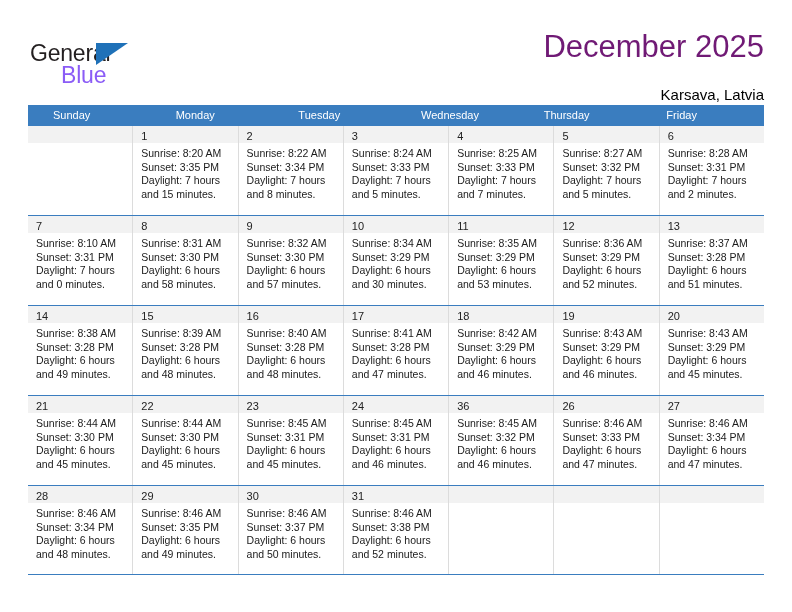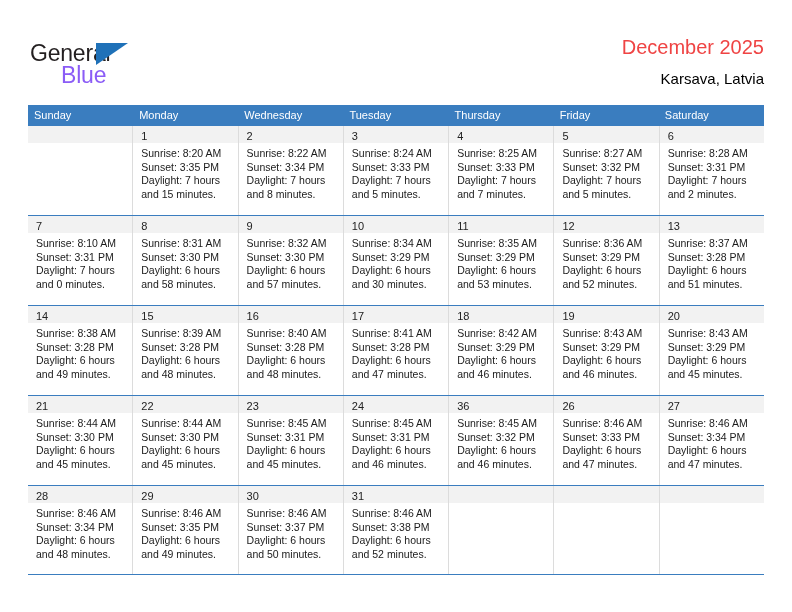--- a/index.html
+++ b/index.html
@@ -66,51 +66,51 @@
     letter-spacing: -0.2px;
   }
 
   .title-block {
     position: absolute;
     right: 0;
     top: 0;
     text-align: right;
   }
   .month-title {
-    font-size: 20px;
+    font-size: 31px;
     line-height: 38px;
-    color: #ef4444;
+    color: #701a75;
     white-space: nowrap;
   }
   .location {
     font-size: 15px;
     line-height: 20px;
     color: #000000;
-    margin-top: 3px;
+    margin-top: 19px;
     white-space: nowrap;
   }
 
   
   .calendar {
     position: absolute;
     left: 28px;
     top: 105px;
     width: 736px;
   }
   .dow-row {
     display: flex;
     background: #3a7dbf;
     height: 20px;
   }
   .dow {
     flex: 1 1 0;
     color: #ffffff;
     font-size: 11px;
     line-height: 20px;
-    padding-left: 6px;
+    padding-left: 25px;
     box-sizing: border-box;
   }
 
   .week {
     display: flex;
     border-top: 1.2px solid #3a7dbf;
     height: 90px;
     box-sizing: border-box;
   }
   .week.last { border-bottom: 1.2px solid #3a7dbf; justify-content: space-between; }
@@ -165,25 +165,24 @@
       <div class="month-title">December 2025</div>
       <div class="location">Karsava, Latvia</div>
     </div>
 
   </div>
 
   <div class="calendar">
     <div class="dow-row">
       <div class="dow">Sunday</div>
       <div class="dow">Monday</div>
+      <div class="dow">Tuesday</div>
       <div class="dow">Wednesday</div>
-      <div class="dow">Tuesday</div>
       <div class="dow">Thursday</div>
       <div class="dow">Friday</div>
-      <div class="dow">Saturday</div>
     </div>
 
     <div id="weeks-container">
         <div class="week">
           <div class="day empty">
             <div class="daynum-bar"><span class="daynum"></span></div>
           </div>
           <div class="day">
             <div class="daynum-bar"><span class="daynum">1</span></div>
             <div class="details">

